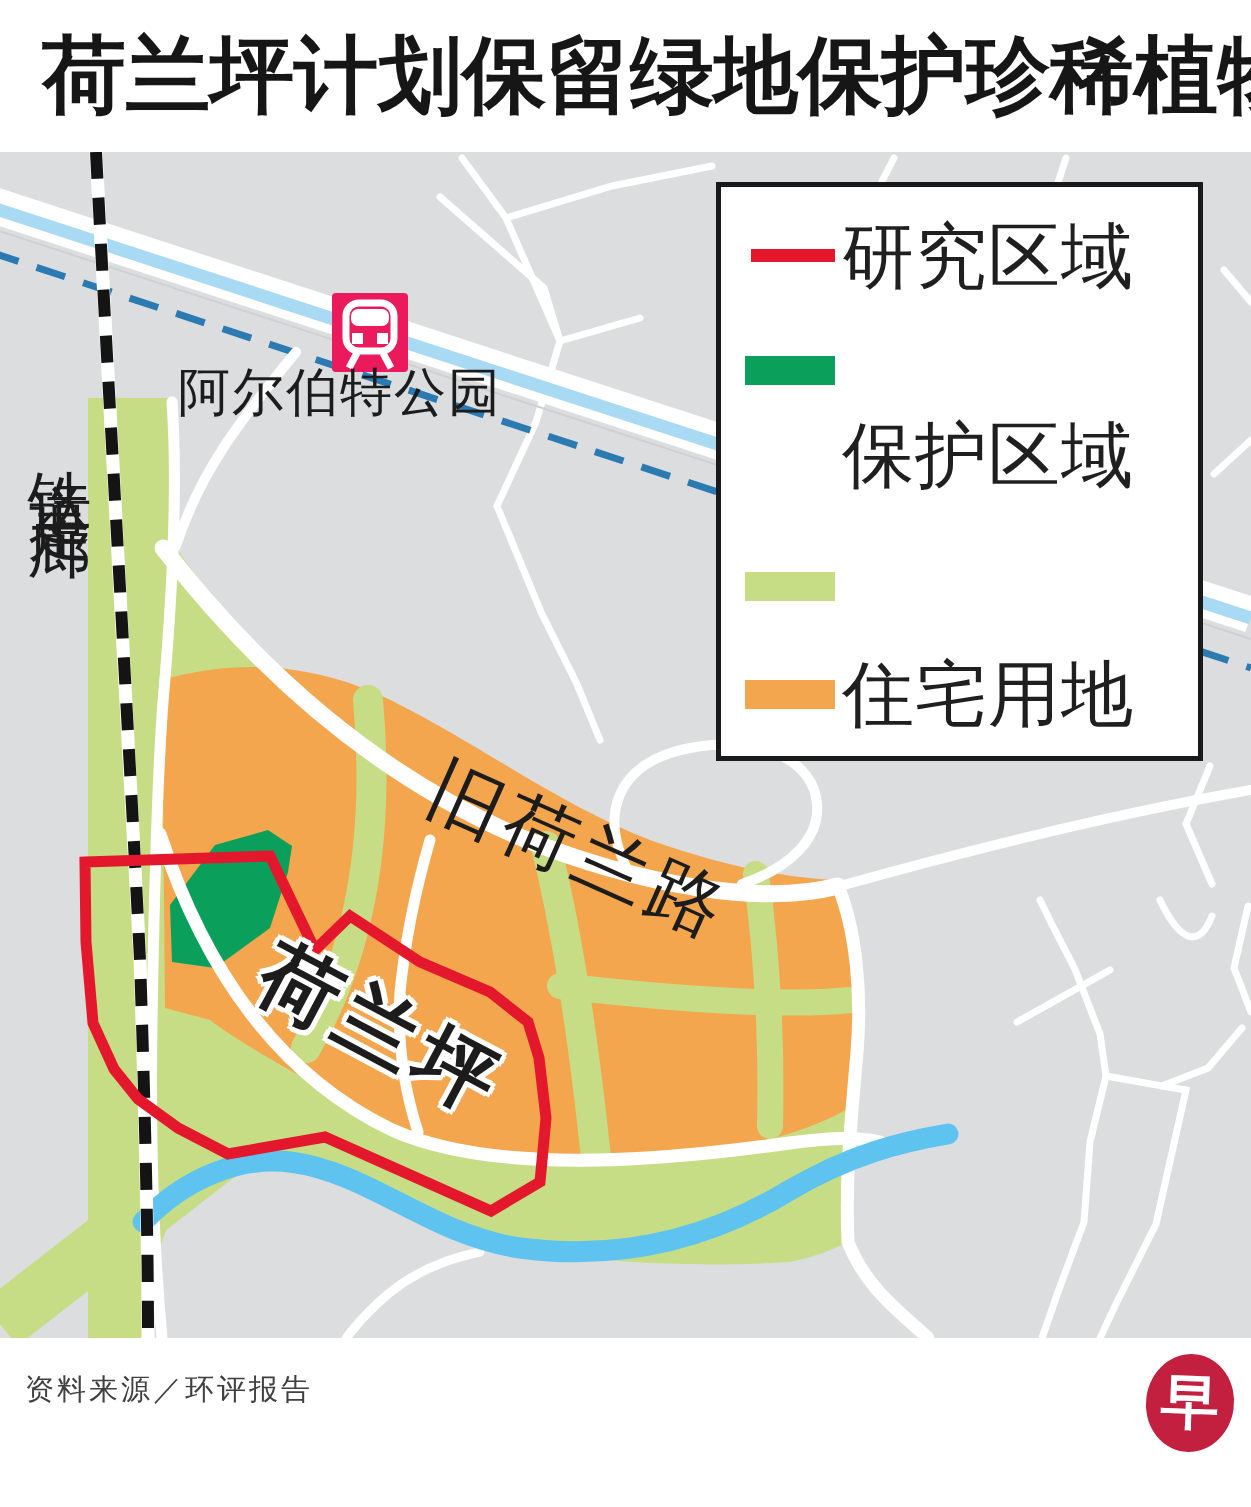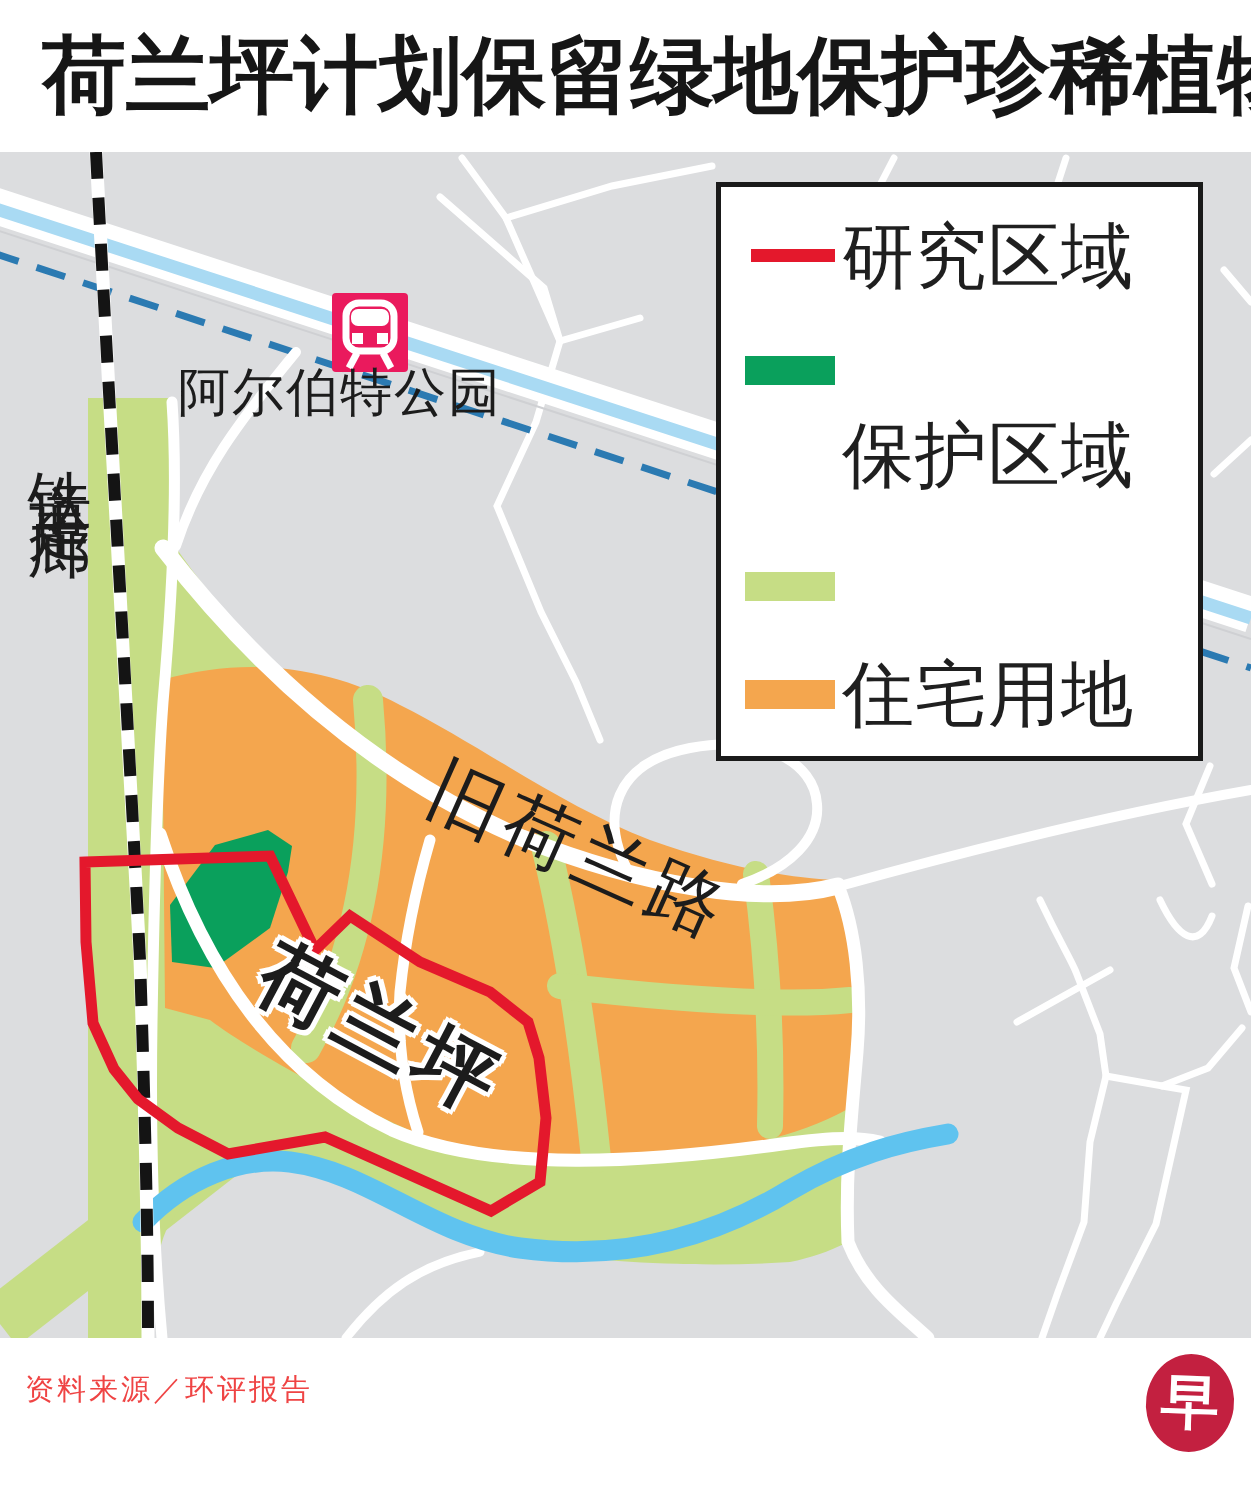--- a/index.html
+++ b/index.html
@@ -31,21 +31,21 @@
   #sw-study{left:30px;top:62px;width:84px;height:13px;background:#e4182c;}
   #lab-study{top:33px;}
   #sw-protect{left:24px;top:169px;width:90px;height:29px;background:#0aa05c;}
   #lab-protect1{top:147px;}
   #lab-protect2{top:232px;}
   #sw-green{left:24px;top:385px;width:90px;height:29px;background:#c6dd85;}
   #lab-green{top:363px;}
   #sw-res{left:24px;top:493px;width:90px;height:29px;background:#f4a64e;}
   #lab-res{top:471px;}
   
-  #source{left:25px;top:1370px;font-size:29px;font-weight:500;letter-spacing:3px;color:#ef4444;}
+  #source{left:25px;top:1370px;font-size:29px;font-weight:500;letter-spacing:3px;color:#404040;}
   #logo{left:1146px;top:1354px;width:88px;height:98px;background:#c32040;border-radius:50%;
         transform:rotate(8deg);display:flex;align-items:center;justify-content:center;}
   #logo .logo-char{color:#ffffff;font-size:58px;font-weight:700;transform:rotate(-6deg);}
 </style>
 </head>
 <body>
 
 <svg id="map-svg" class="abs" viewBox="0 152 1251 1186">
 
   <rect x="0" y="152" width="1251" height="1186" fill="#dcdddf"></rect>

